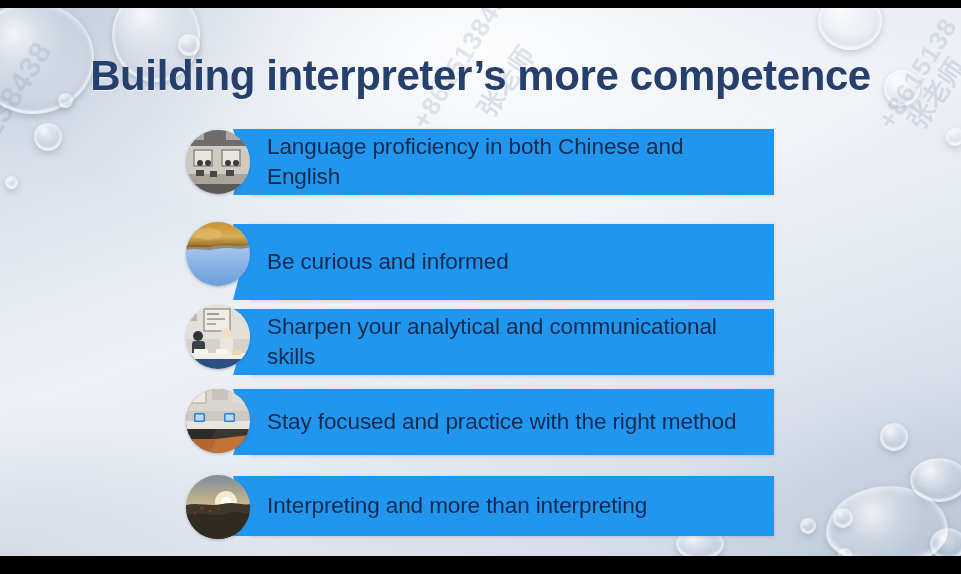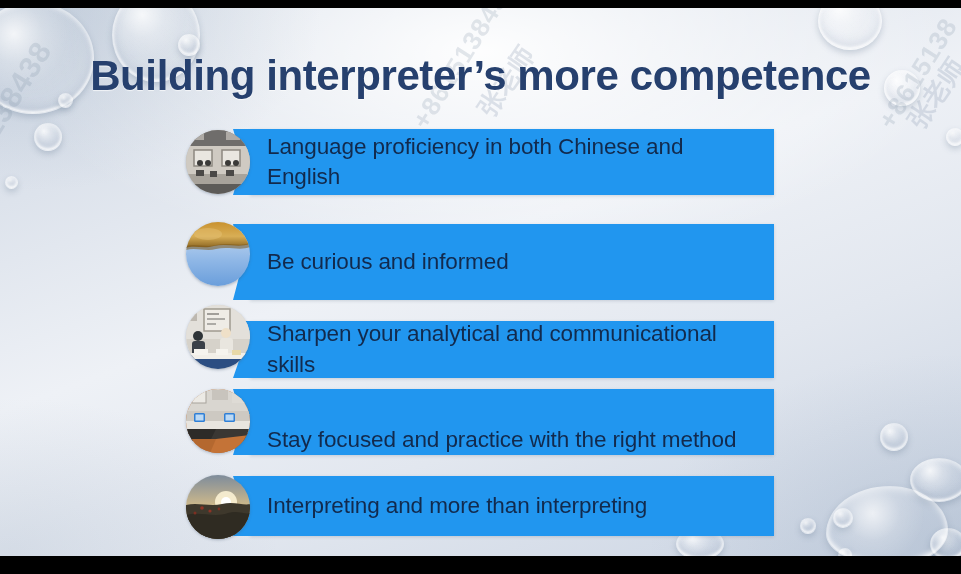--- a/index.html
+++ b/index.html
@@ -223,25 +223,25 @@
   
   .row-0 { top: 121px; }
   .row-0 .bar   { height: 66px; top: 0; }
   .row-0 .thumb { top: 1px; }
 
   .row-1 { top: 214px; }
   .row-1 .bar   { height: 76px; top: 2px; }
   .row-1 .thumb { top: 0px; }
 
   .row-2 { top: 297px; }
-  .row-2 .bar   { height: 57px; top: 16px; }
+  .row-2 .bar   { height: 66px; top: 4px; }
   .row-2 .thumb { top: 0px; }
 
   .row-3 { top: 381px; }
-  .row-3 .bar   { height: 66px; top: 0; align-items: flex-end; }
+  .row-3 .bar   { height: 66px; top: 0; }
   .row-3 .thumb { top: 0px; }
 
   .row-4 { top: 467px; }
   .row-4 .bar   { height: 60px; top: 1px; }
   .row-4 .thumb { top: 0px; }
 </style>
 </head>
 <body>
 
 <div class="screen">

